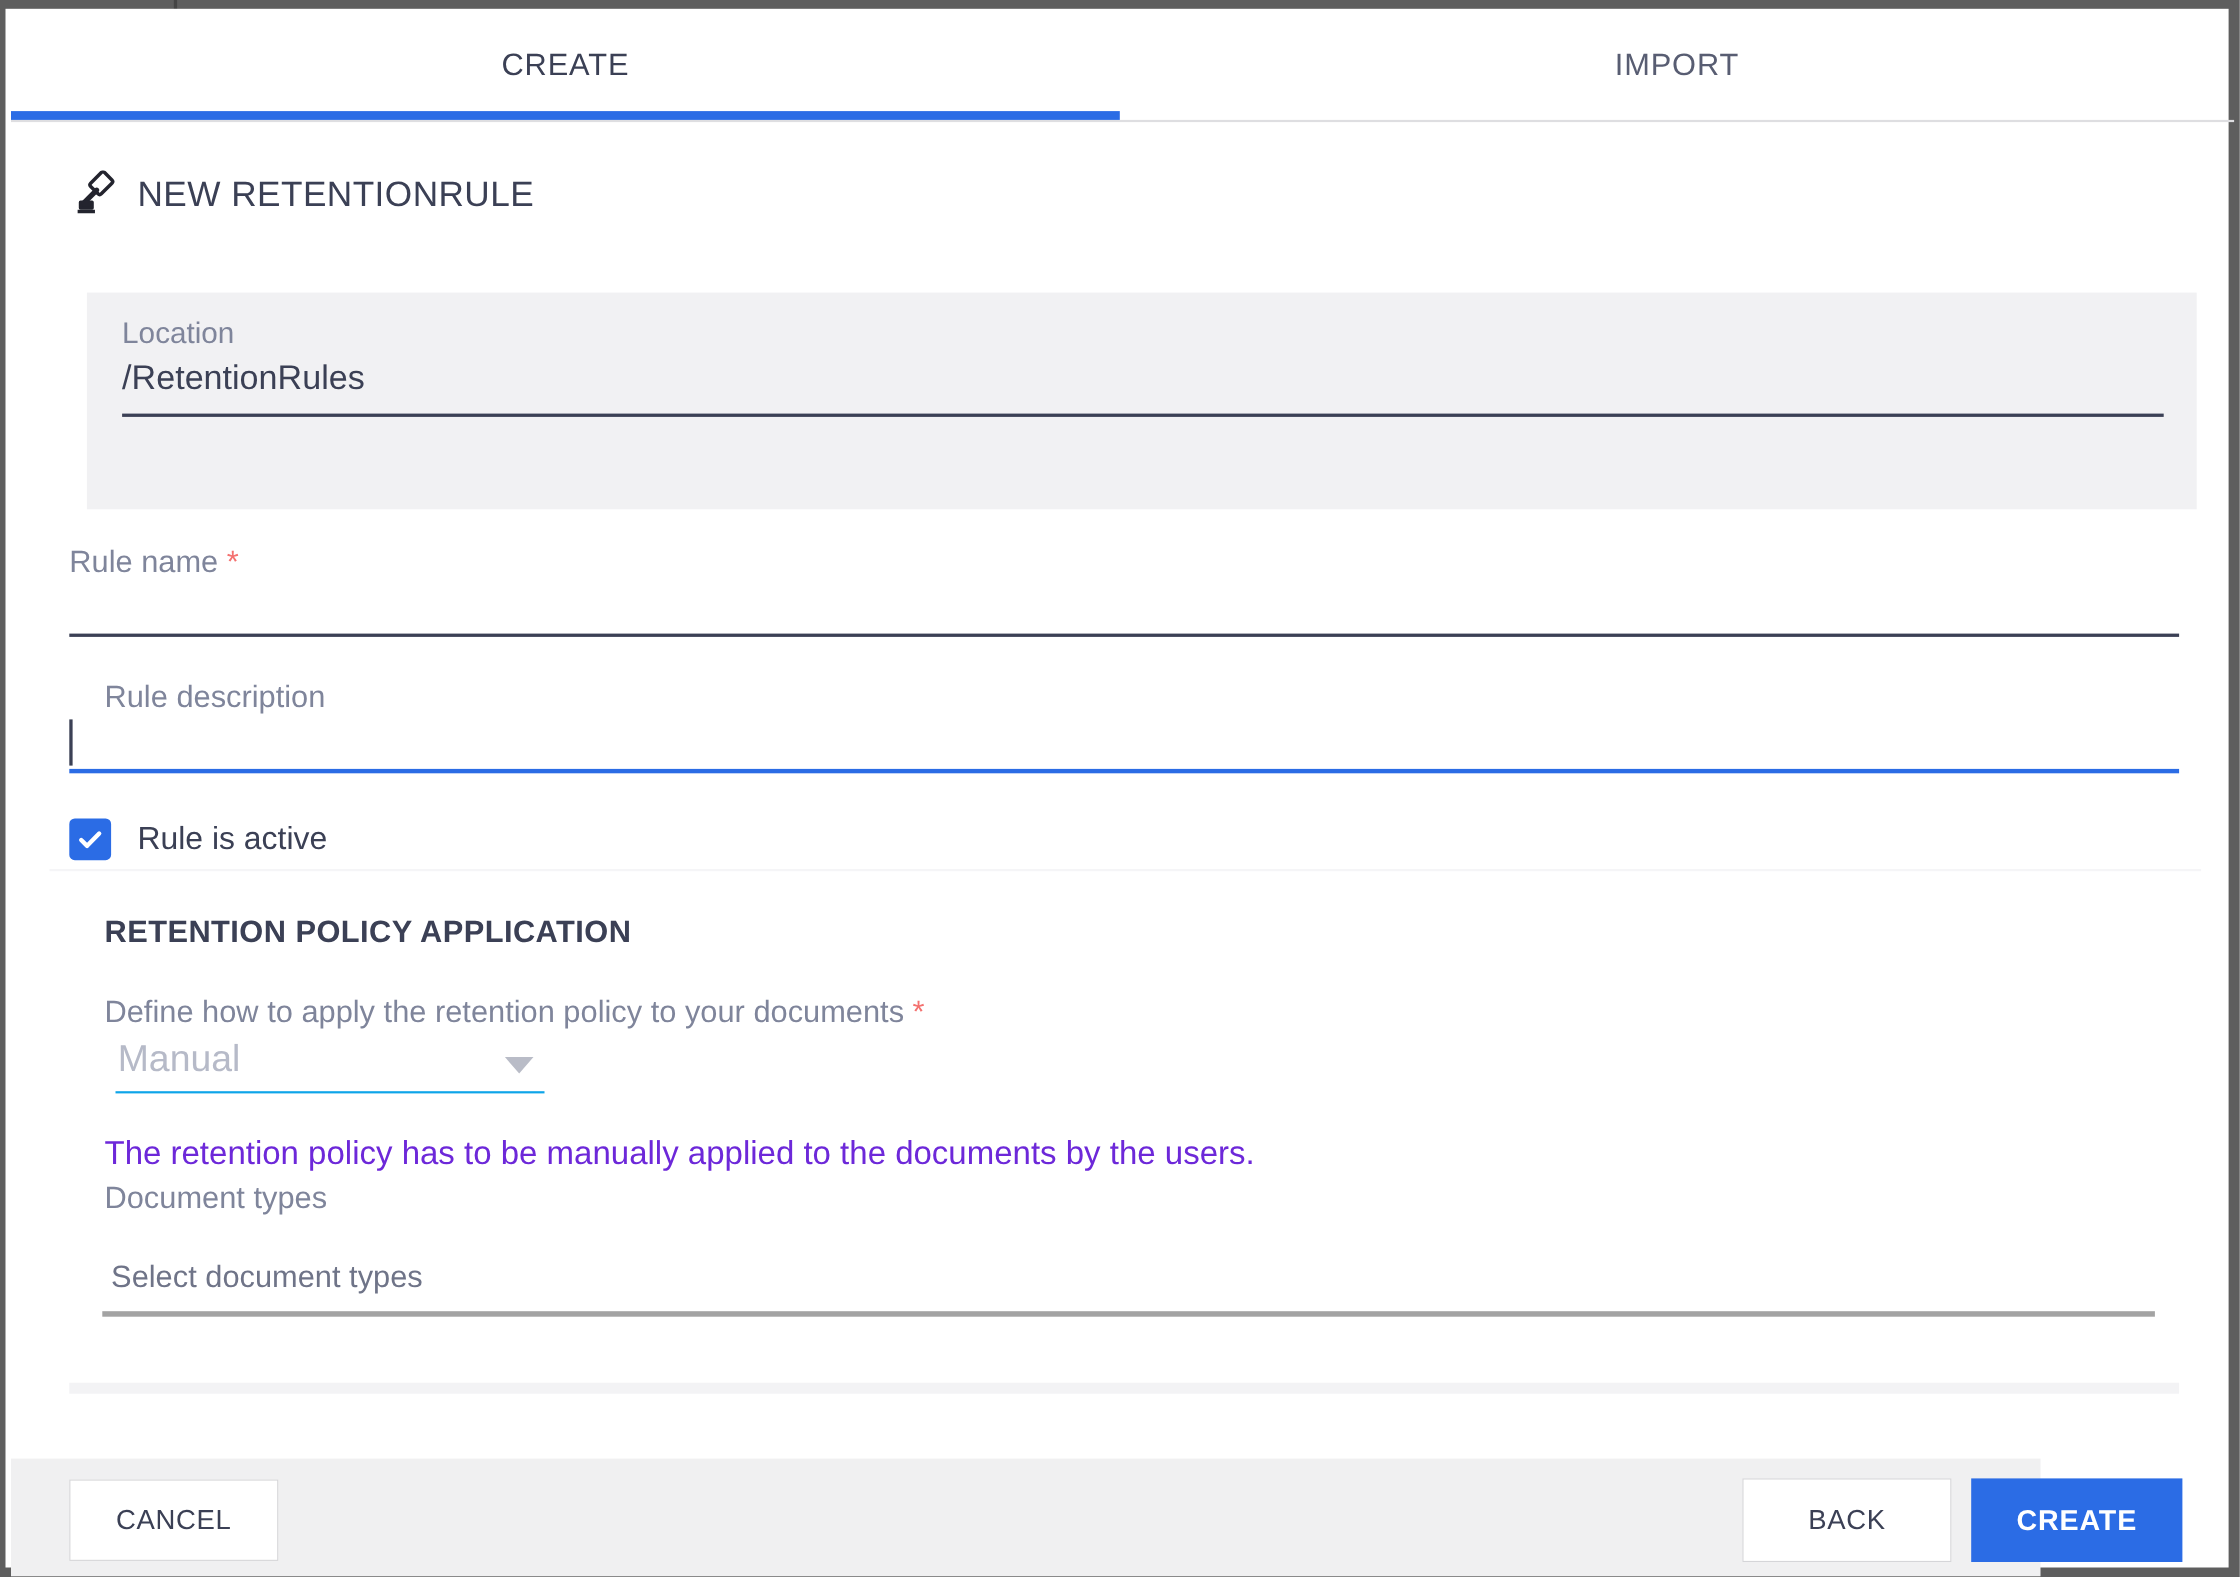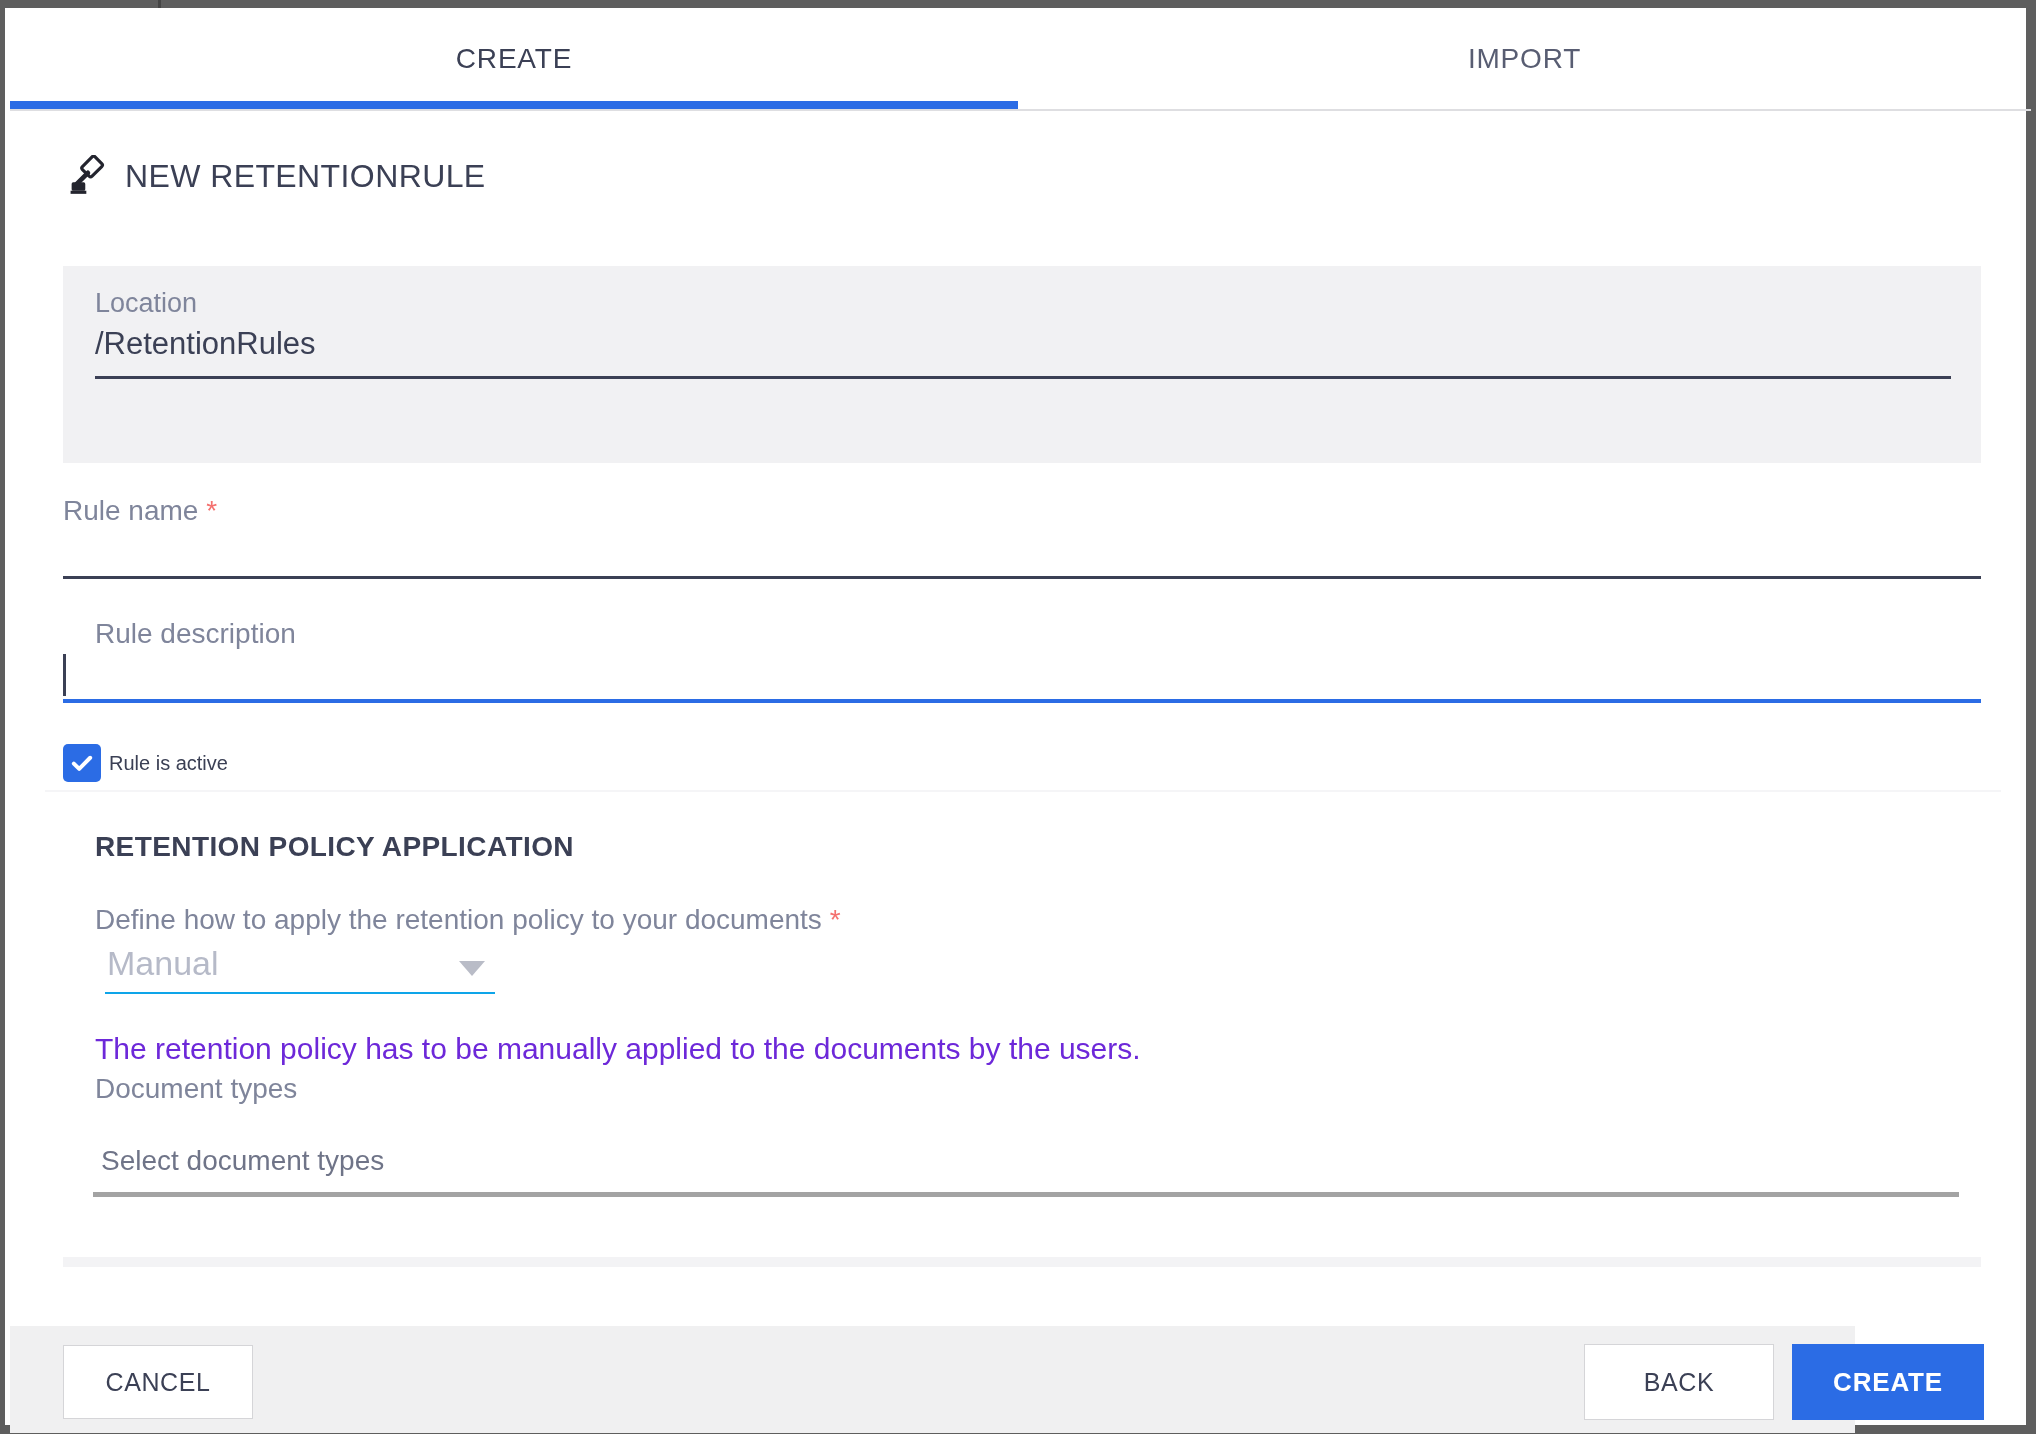--- a/index.html
+++ b/index.html
@@ -18,42 +18,42 @@
   .tab-create{left:5px;width:1008px;color:#3b4055;}
   .tab-import{left:1013px;width:1013px;color:#585d72;}
   .tabline-gray{position:absolute;left:5px;top:101px;width:2021px;height:2px;background:#dedee1;}
   .tabline-blue{position:absolute;left:5px;top:93px;width:1008px;height:8px;background:#2b6ce5;}
 
   
   .hdr-icon{position:absolute;left:64px;top:147px;width:42px;height:42px;}
   .hdr-title{position:absolute;left:120px;top:150px;font-size:32px;color:#3b4055;letter-spacing:0.4px;}
 
   
-  .loc-box{position:absolute;left:58px;top:258px;width:1918px;height:197px;background:#f1f1f3;}
+  .loc-box{position:absolute;left:74px;top:258px;width:1918px;height:197px;background:#f1f1f3;}
   .loc-label{position:absolute;left:32px;top:22px;font-size:27px;color:#7f859b;}
   .loc-field{position:absolute;left:32px;top:56px;width:1856px;height:54px;
              border-bottom:3px solid #3b4055;}
   .loc-value{position:absolute;left:0;top:4px;font-size:31px;color:#3b4055;}
 
   
   .label-gray{font-size:28px;color:#7f859b;}
   .req{color:#f4716f;}
   .rn-label{position:absolute;left:58px;top:487px;}
   .rn-field{position:absolute;left:58px;top:520px;width:1918px;height:48px;
             border-bottom:3px solid #3b4055;}
   .rd-label{position:absolute;left:58px;top:610px;margin-left:32px;}
   .rd-field{position:absolute;left:58px;top:641px;width:1918px;height:50px;
             border-bottom:4px solid #2b6ce5;}
   .caret-bar{position:absolute;left:0px;top:5px;width:3px;height:42px;background:#3b4055;}
 
   
   .cb-row{position:absolute;left:58px;top:735px;height:40px;display:flex;align-items:center;cursor:pointer;}
   .checkbox{width:38px;height:38px;border-radius:5px;background:#2b6ce5;display:flex;
             align-items:center;justify-content:center;}
-  .cb-label{margin-left:8px;font-size:20px;color:#3b4055;}
+  .cb-label{margin-left:24px;font-size:29px;color:#3b4055;}
   .soft-divider{position:absolute;left:40px;top:782px;width:1956px;height:2px;background:#f5f5f7;}
 
   
   .sec-title{position:absolute;left:90px;top:823px;font-size:28px;font-weight:700;
              color:#3b4055;letter-spacing:0.4px;}
   .apply-label{position:absolute;left:90px;top:896px;}
   .apply-select{position:absolute;left:100px;top:930px;width:390px;height:54px;
                 border-bottom:2px solid #0ea5e9;cursor:default;}
   .apply-value{position:absolute;left:2px;top:6px;font-size:34px;color:#b6bac8;}
   .caret-down{position:absolute;left:354px;top:23px;width:0;height:0;

